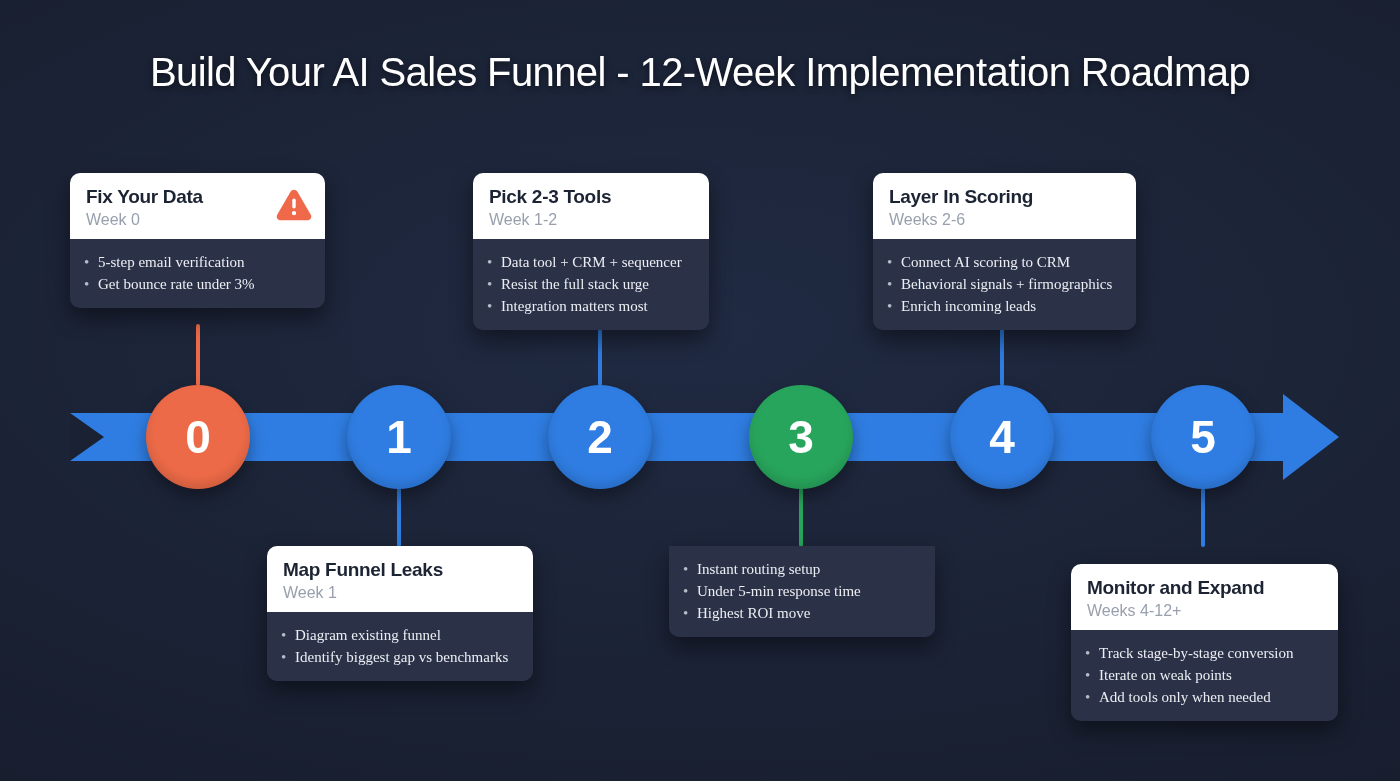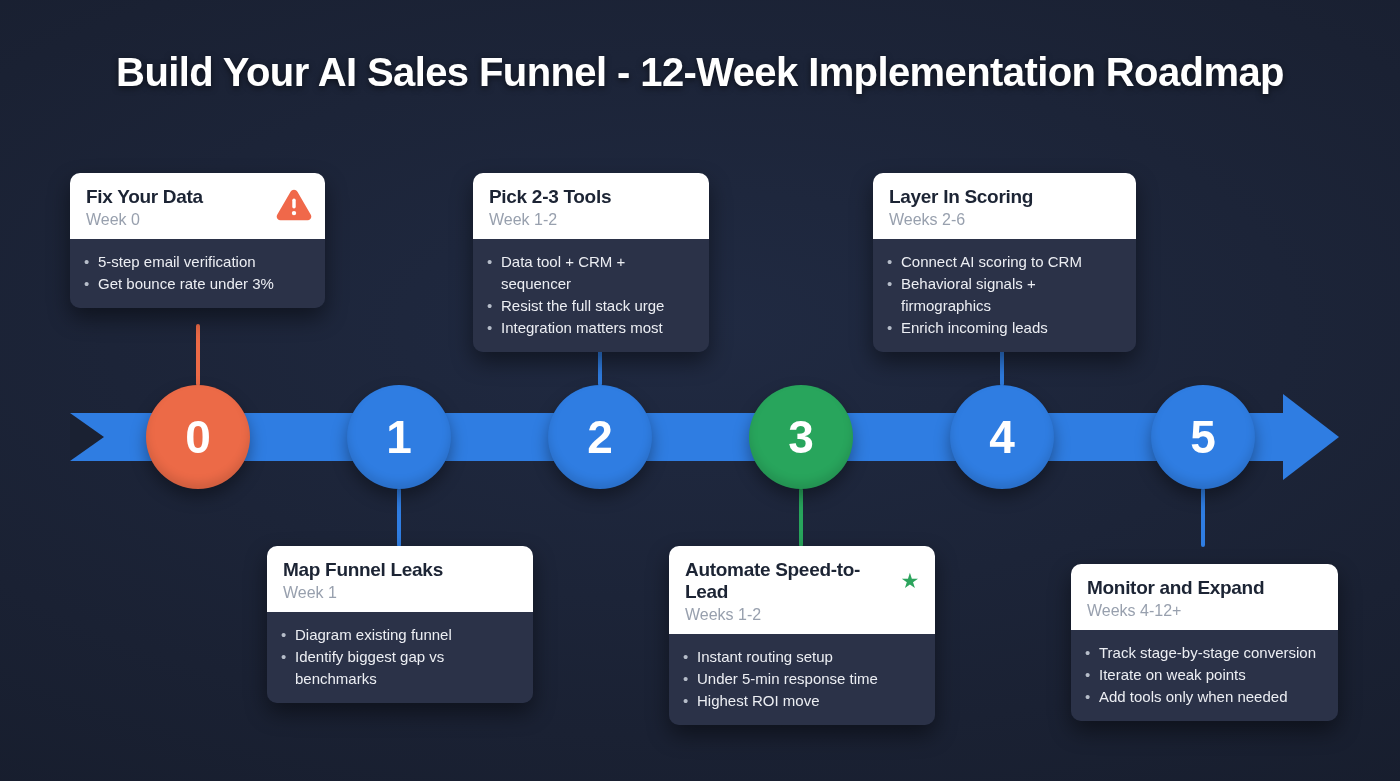--- a/index.html
+++ b/index.html
@@ -3,21 +3,21 @@
 <meta charset="utf-8">
 <style>
   html,body{margin:0;padding:0;background:#0e1422;}
   .stage{
     position:relative;width:1400px;height:781px;overflow:hidden;
     font-family:"Liberation Sans","DejaVu Sans",sans-serif;
     background:radial-gradient(115% 95% at 50% 42%, #202a42 0%, #1a2133 55%, #141a28 100%);
   }
   .page-title{
     position:absolute;top:50px;left:0;width:100%;text-align:center;margin:0;
-    font-size:40px;font-weight:bold;color:#ffffff;letter-spacing:-0.6px;
+    font-size:40px;font-weight:normal;color:#ffffff;letter-spacing:-0.6px;
     text-shadow:0 2px 6px rgba(0,0,0,0.55);
   }
   
   .bar{position:absolute;left:70px;top:413px;width:1215px;height:48px;background:#2f7de2;}
   .bar-notch{position:absolute;left:70px;top:413px;width:0;height:0;
     border-top:24px solid transparent;border-bottom:24px solid transparent;border-left:34px solid #1a2132;}
   .arrowhead{position:absolute;left:1283px;top:394px;width:0;height:0;
     border-top:43px solid transparent;border-bottom:43px solid transparent;border-left:56px solid #2f7de2;}
   .node{
     position:absolute;top:385px;width:104px;height:104px;border-radius:50%;
@@ -36,21 +36,21 @@
   .row-bottom{top:546px;}
   .card-a{left:70px;width:255px;}
   .card-b{left:473px;width:236px;}
   .card-c{left:873px;width:263px;}
   .card-d{left:267px;width:266px;}
   .card-e{left:669px;width:266px;}
   .card-f{left:1071px;width:267px;margin-top:18px;}
   .card-header{position:relative;background:#ffffff;border-radius:10px 10px 0 0;padding:13px 16px 10px 16px;}
   .card-title{display:flex;align-items:center;gap:6px;font-size:19px;font-weight:bold;color:#1c2434;letter-spacing:-0.3px;line-height:1.15;}
   .card-sub{font-size:16px;color:#98a0ae;margin-top:3px;}
-  .card-body{background:#2b3248;border-radius:0 0 10px 10px;padding:12px 12px 13px 12px;}
+  .card-body{background:#2b3248;border-radius:0 0 10px 10px;padding:12px 12px 13px 12px;font-family:Liberation Serif, serif;}
   .card-body ul{margin:0;padding:0;list-style:none;}
   .card-body li{position:relative;padding-left:16px;font-size:15px;color:#eceef3;line-height:1.47;}
   .card-body li::before{content:"•";position:absolute;left:2px;color:#b6bdc9;}
   .warning-icon{position:absolute;right:13px;top:15px;width:36px;height:33px;display:block;}
   .star-icon{color:#2ca45d;font-size:21px;line-height:1;margin-left:2px;}
 </style>
 </head>
 <body>
 
 <div class="stage">
@@ -114,27 +114,20 @@
     <div class="card-body">
       <ul>
         <li>Data tool + CRM + sequencer</li>
         <li>Resist the full stack urge</li>
         <li>Integration matters most</li>
       </ul>
     </div>
   </div>
 
   <div class="card row-bottom card-e">
-    <div class="card-header">
-      <div class="card-title">
-        <span>Automate Speed-to-Lead</span>
-        <span class="star-icon">★</span>
-      </div>
-      <div class="card-sub">Weeks 1-2</div>
-    </div>
     <div class="card-body">
       <ul>
         <li>Instant routing setup</li>
         <li>Under 5-min response time</li>
         <li>Highest ROI move</li>
       </ul>
     </div>
   </div>
 
   <div class="card row-top card-c">

